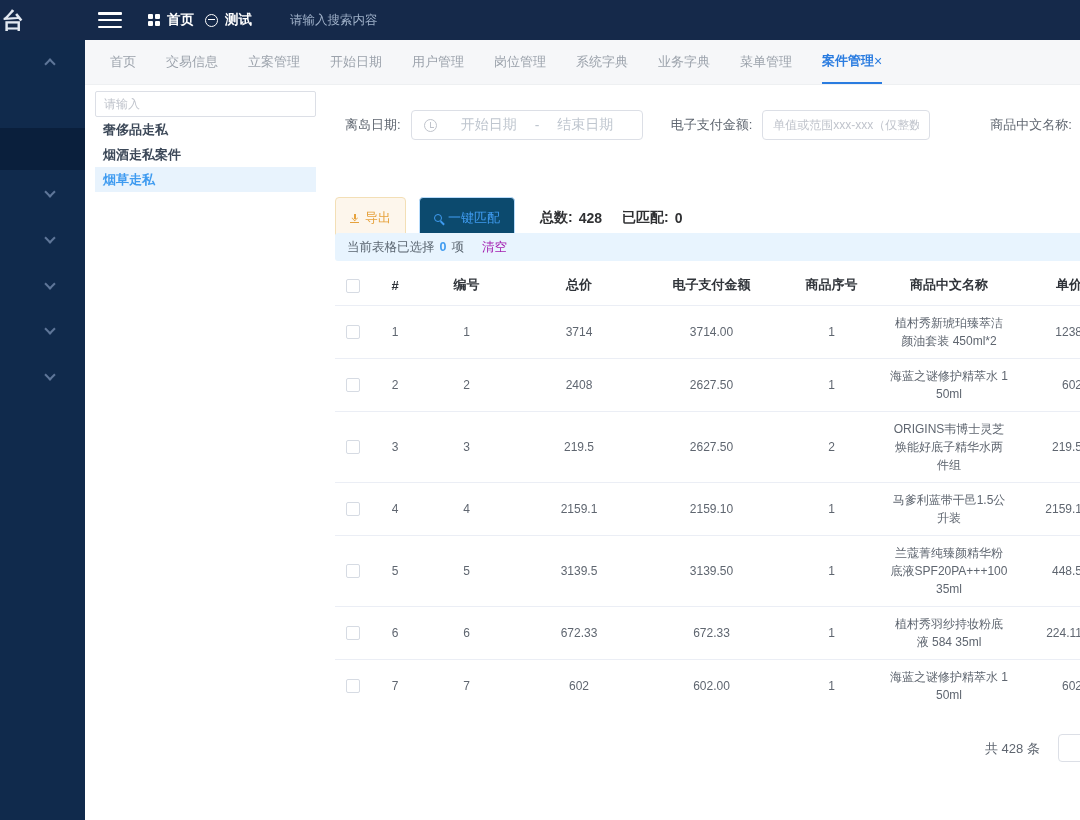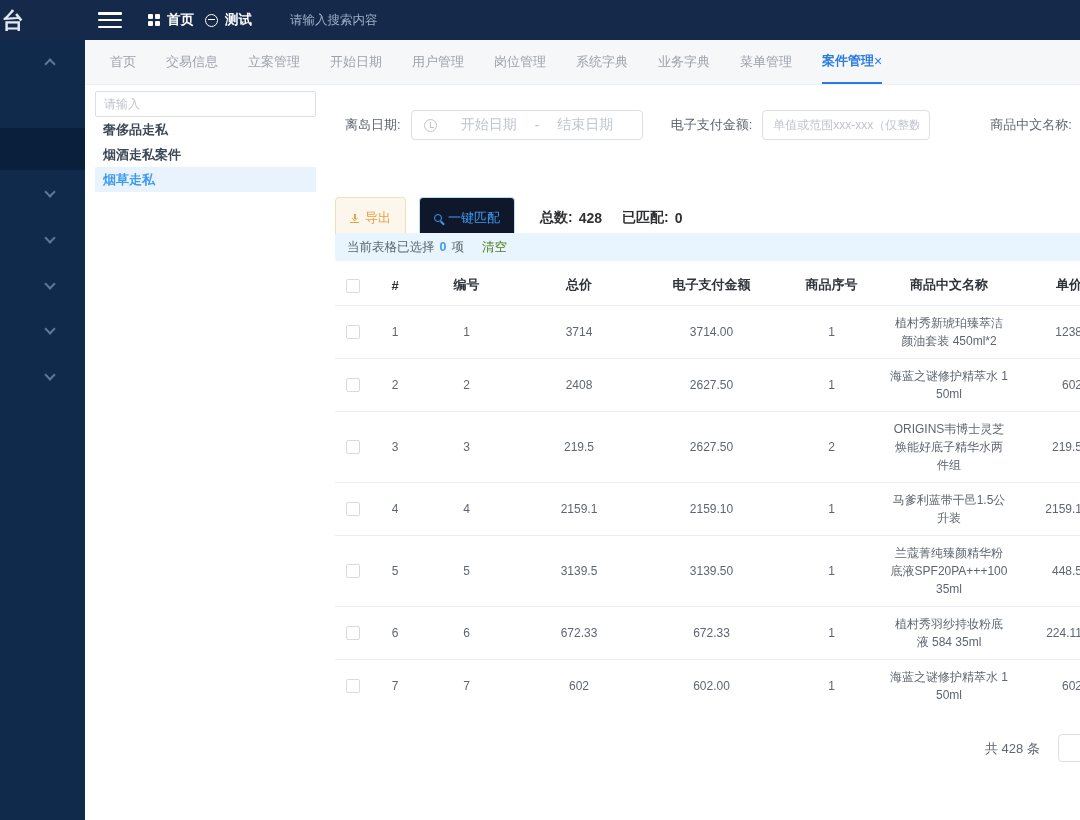--- a/index.html
+++ b/index.html
@@ -57,32 +57,32 @@
   .i-clock { width:13px; height:13px; border:1.2px solid #c0c4cc; border-radius:50%; position:relative; flex:none; margin-right:24px; }
   .i-clock::after { content:''; position:absolute; left:5px; top:2.5px; width:3.5px; height:4.5px; border-left:1.2px solid #c0c4cc; border-bottom:1.2px solid #c0c4cc; }
   .date-sep { margin:0 18px; color:#bfc6cf; }
   .f-input { height:30px; border:1px solid #dcdfe6; border-radius:4px; padding:0 10px; font-size:12px; color:#606266; outline:none; }
   .f-input::placeholder { color:#c0c4cc; }
   .amount-input { width:168px; margin-right:60px; }
 
   .toolbar { position:absolute; left:5px; top:112px; display:flex; align-items:center; }
   .btn { height:42px; border-radius:4px; font-size:13px; display:flex; align-items:center; gap:6px; padding:0 14px; cursor:pointer; }
   .btn-export { background:#fdf6ec; border:1px solid #f3dfb6; color:#e6a23c; }
-  .btn-match { margin-left:13px; background:#0f172a; border:1px solid #b8dcfc; color:#3f9bf0; }
+  .btn-match { margin-left:13px; background:#0c4a6e; border:1px solid #b8dcfc; color:#3f9bf0; }
   .i-down { display:inline-block; width:9px; height:9px; position:relative; border-bottom:1.5px solid currentColor; padding-bottom:2px; }
   .i-down::before { content:''; position:absolute; left:4px; top:0; width:1.5px; height:5px; background:currentColor; }
   .i-down::after { content:''; position:absolute; left:1.6px; top:1.5px; width:4.5px; height:4.5px; border-right:1.5px solid currentColor; border-bottom:1.5px solid currentColor; transform:rotate(45deg) scale(.75); }
   .i-search { width:8px; height:8px; border:1.5px solid currentColor; border-radius:50%; position:relative; display:inline-block; }
   .i-search::after { content:''; position:absolute; right:-3.5px; bottom:-2px; width:5px; height:1.5px; background:currentColor; transform:rotate(45deg); }
   .stats { margin-left:25px; font-size:14px; font-weight:700; color:#303133; display:flex; gap:6px; align-items:center; }
   .stats .gap { width:8px; }
 
   .selectbar { position:absolute; left:5px; top:148px; width:905px; height:28px; background:#e8f4fe; border-radius:3px; display:flex; align-items:center; padding-left:12px; font-size:12.5px; color:#5a6570; }
   .sel-count { color:#3f9bf0; font-weight:700; margin:0 5px; }
-  .sel-clear { color:#4d7c0f; margin-left:18px; cursor:pointer; }
+  .sel-clear { color:#a21caf; margin-left:18px; cursor:pointer; }
 
   .tablewrap { position:absolute; left:5px; top:180px; width:905px; height:438px; overflow:hidden; }
   table { border-collapse:collapse; table-layout:fixed; width:775px; }
   col.c0{width:36px} col.c1{width:48px} col.c2{width:95px} col.c3{width:130px}
   col.c4{width:135px} col.c5{width:105px} col.c6{width:130px} col.c7{width:96px}
   th { font-size:13px; font-weight:700; color:#30343a; padding:11px 4px; text-align:center; border-bottom:1px solid #ebeef5; white-space:nowrap; }
   td { font-size:12px; color:#5f6670; padding:8px 4px; text-align:center; border-bottom:1px solid #ebeef5; }
   td.c-name { word-break:break-all; line-height:18px; padding:8px 6px; }
   th.c-unit, td.c-unit { text-align:right; padding-right:28px; }
   .checkbox { display:inline-block; width:14px; height:14px; border:1px solid #d6dbe3; border-radius:2px; background:#fff; vertical-align:middle; cursor:pointer; }

